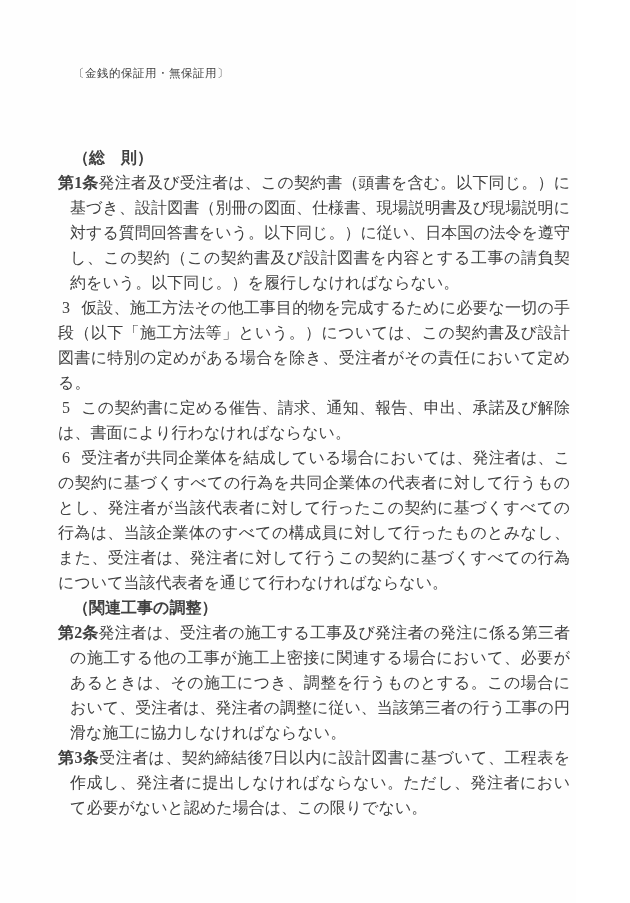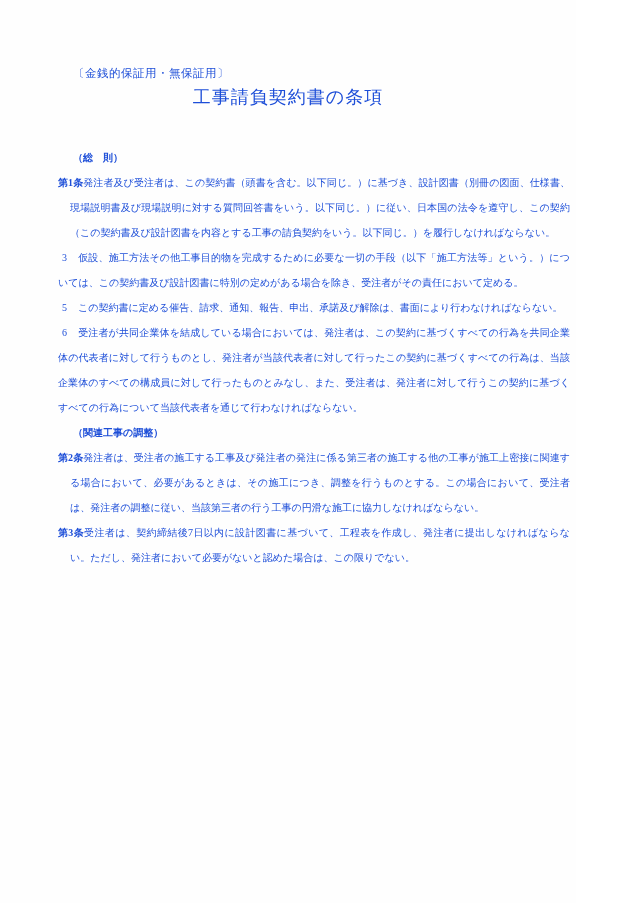--- a/index.html
+++ b/index.html
@@ -1,34 +1,34 @@
 <!DOCTYPE html>
 <html><head>
 <meta charset="utf-8">
 <style>
   html,body{margin:0;padding:0;background:#ffffff;}
   .page{
     position:relative;
     width:576px;height:903px;
     background:#fefefe;
-    color:#1d4ed8;
+    color:#404040;
     font-family:"Liberation Serif","DejaVu Serif",serif;
     overflow:hidden;
   }
   .doc-label{
     position:absolute;left:73px;top:66px;
     font-size:11.5px;letter-spacing:0.5px;
   }
   .doc-title{
     position:absolute;left:0;top:85px;width:100%;
     text-align:center;font-size:18px;letter-spacing:1px;
   }
   .content{
     position:absolute;left:58px;top:145px;width:512px;
-    font-size:10px;line-height:25px;
+    font-size:16px;line-height:25px;
     text-align:justify;text-justify:inter-ideograph;
   }
   .content p{margin:0;}
   .heading{
     font-weight:bold;
     padding-left:15px;
     text-align:left;
   }
   .article{
     padding-left:12px;
@@ -44,21 +44,20 @@
     margin-right:11px;
   }
 </style>
 </head>
 <body>
 
 <div class="page">
 
   <div class="doc-label">〔金銭的保証用・無保証用〕</div>
 
-  <div class="doc-title">工事請負契約書の条項</div>
 
   <div class="content">
 
     <p class="heading">（総　則）</p>
 
     <p class="article"><span class="art-label">第1条</span><span>発注者及び受注者は、この契約書（頭書を含む。以下同じ。）に基づき、設計図書（別冊の図面、仕様書、現場説明書及び現場説明に対する質問回答書をいう。以下同じ。）に従い、日本国の法令を遵守し、この契約（この契約書及び設計図書を内容とする工事の請負契約をいう。以下同じ。）を履行しなければならない。</span></p>
 
 
     <p class="numbered"><span class="num">3</span><span>仮設、施工方法その他工事目的物を完成するために必要な一切の手段（以下「施工方法等」という。）については、この契約書及び設計図書に特別の定めがある場合を除き、受注者がその責任において定める。</span></p>
 

